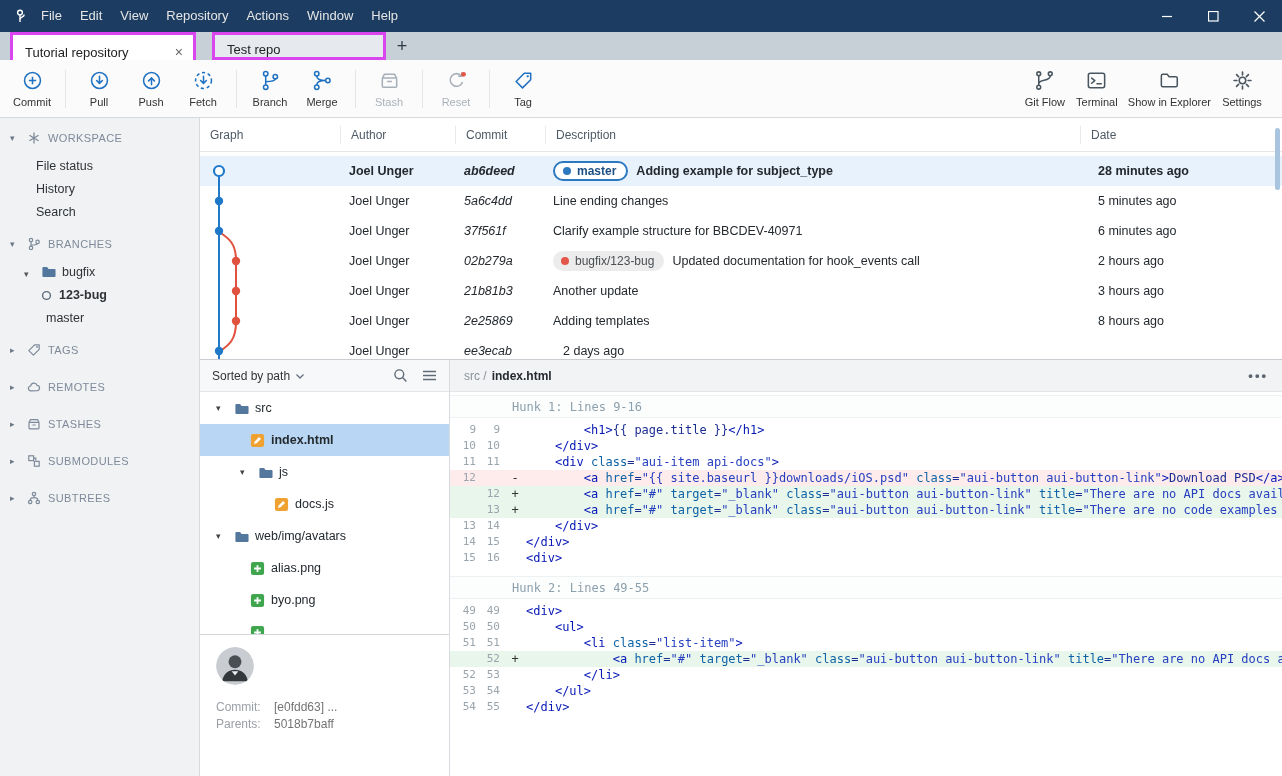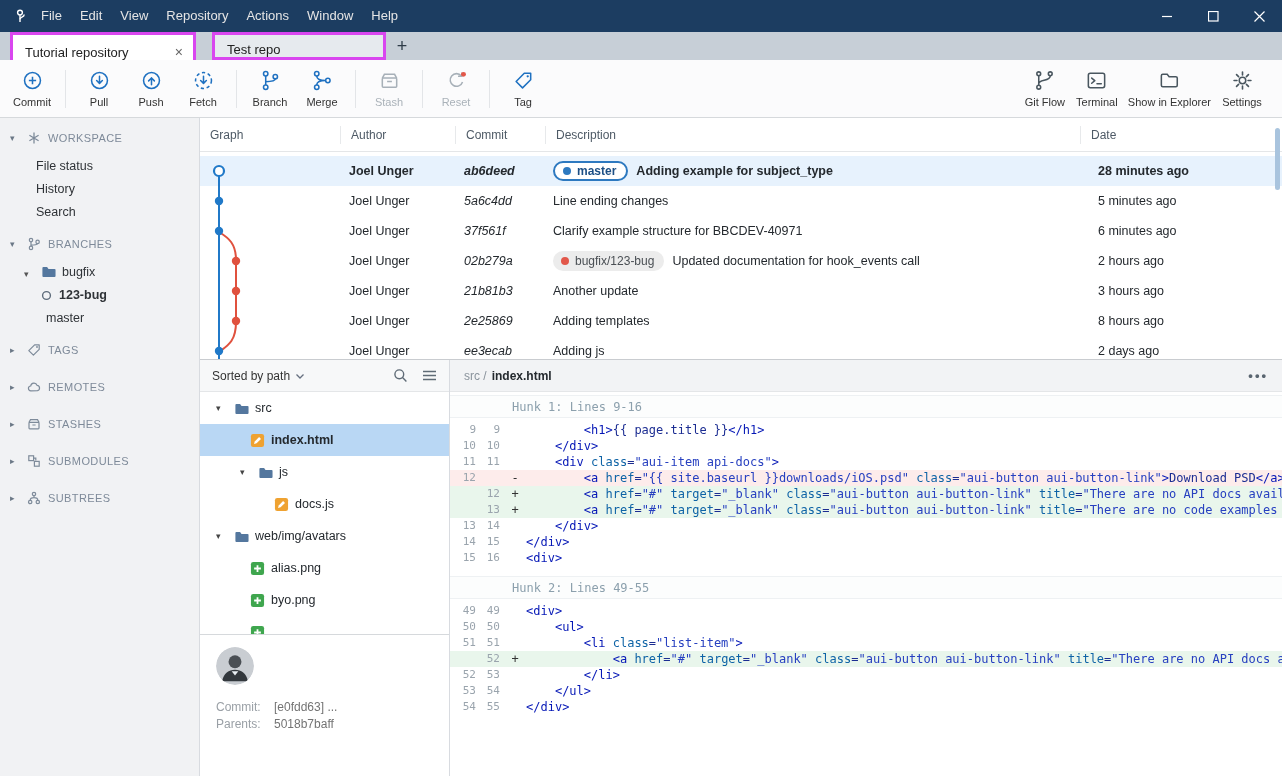--- a/index.html
+++ b/index.html
@@ -495,24 +495,20 @@
     <div class="cell desc">
 
       <span>Adding templates</span>
     </div>
     <div class="cell date">8 hours ago</div>
   </div>
   <div class="hrow grid5">
     <div class="cell"></div>
     <div class="cell">Joel Unger</div>
     <div class="cell hash">ee3ecab</div>
-    <div class="cell desc">
-
-      <span>Adding js</span>
-    </div>
     <div class="cell date">2 days ago</div>
   </div>
             </div>
           <svg class="graph-overlay" id="graph-svg" width="140" height="208">
               <path d="M19 15 V 208" stroke="#2079c8" stroke-width="2" fill="none"></path>
               <path d="M19 76 C 29 82 36 88 36 104 V 166 C 36 186 27 190 19 196" stroke="#e0513e" stroke-width="2" fill="none"></path>
               <circle cx="19" cy="15" r="5" fill="#fff" stroke="#2079c8" stroke-width="2.2"></circle>
               <circle cx="19" cy="45" r="4.2" fill="#2079c8"></circle>
               <circle cx="19" cy="75" r="4.2" fill="#2079c8"></circle>
               <circle cx="36" cy="105" r="4.2" fill="#e0513e"></circle>

